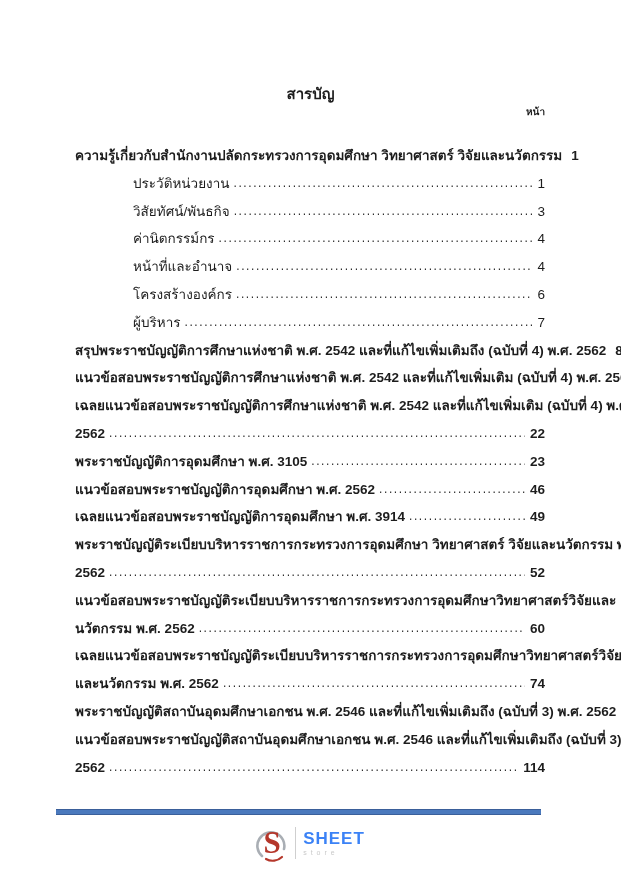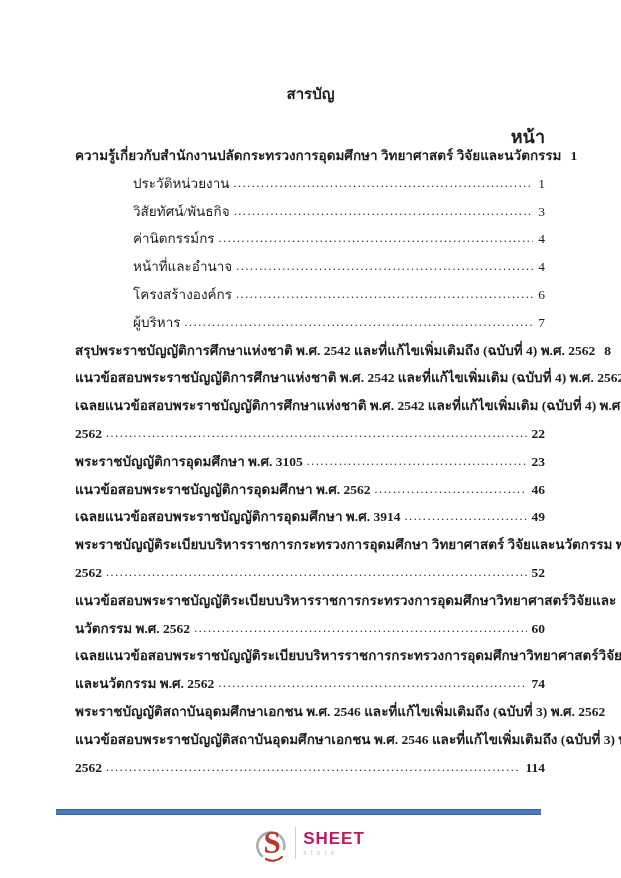--- a/index.html
+++ b/index.html
@@ -21,23 +21,23 @@
     top: 82px;
     left: 0;
     width: 100%;
     text-align: center;
     font-size: 15px;
     font-weight: 700;
   }
 
   .page-col-label {
     position: absolute;
-    top: 122px;
+    top: 104px;
     right: 76px;
-    font-size: 18px;
+    font-size: 10px;
     font-weight: 700;
   }
 
   .toc {
     position: absolute;
     top: 142px;
     left: 75px;
     right: 76px;
   }
 
@@ -45,21 +45,20 @@
   .toc-entry.bold { font-weight: 700; }
   .toc-entry.indented { padding-left: 58px; }
 
   .toc-line {
     display: flex;
     align-items: flex-start;
     justify-content: space-between;
     line-height: 27.8px;
     height: 27.8px;
     white-space: nowrap;
-    font-family: Liberation Serif, serif;
   }
 
   .toc-text { flex: 0 0 auto; }
 
   .leader {
     flex: 1 1 auto;
     overflow: hidden;
     white-space: nowrap;
     margin: 0 3px 0 4px;
     font-weight: 400;
@@ -100,21 +99,21 @@
   .brand-sep {
     width: 1px;
     height: 32px;
     background: #cfcfcf;
   }
   .brand-words { display: flex; flex-direction: column; }
   .brand-name {
     font-size: 17px;
     font-weight: 700;
     letter-spacing: 1px;
-    color: #be185d;
+    color: #3b82f6;
     line-height: 18px;
   }
   .brand-sub {
     font-size: 7px;
     letter-spacing: 4px;
     color: #c9c9c9;
     line-height: 9px;
     text-transform: lowercase;
   }
 </style>

